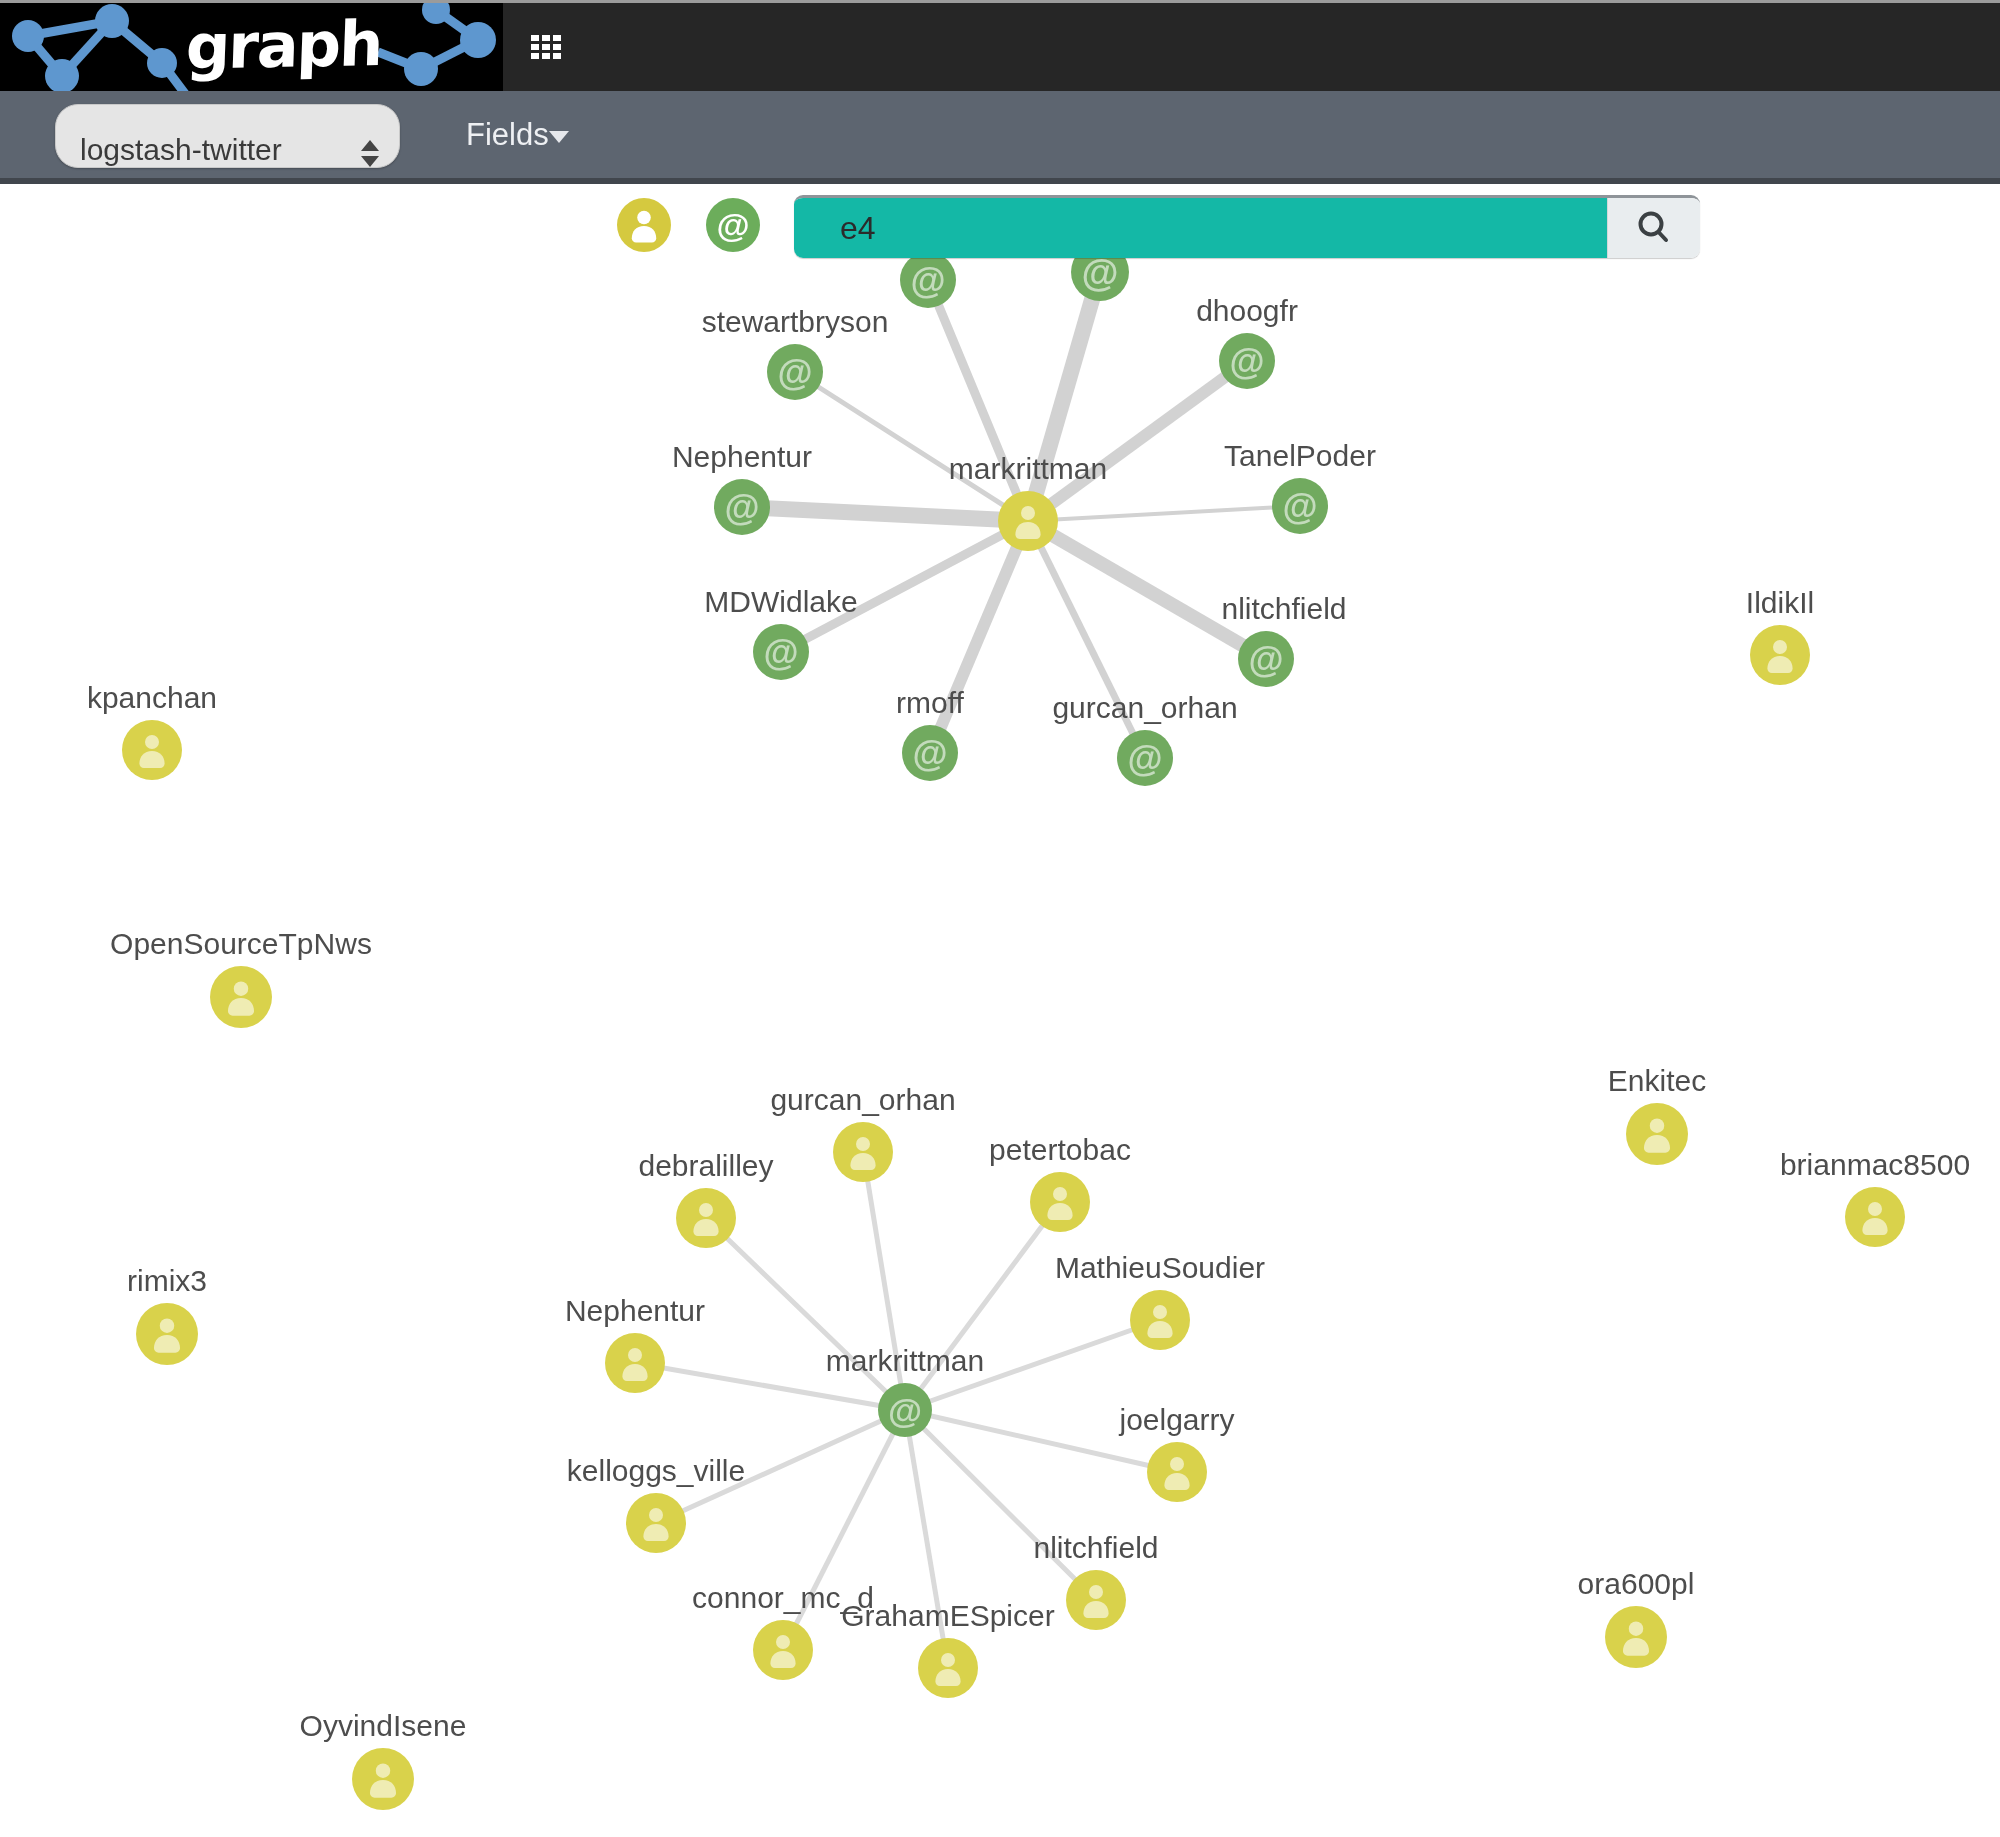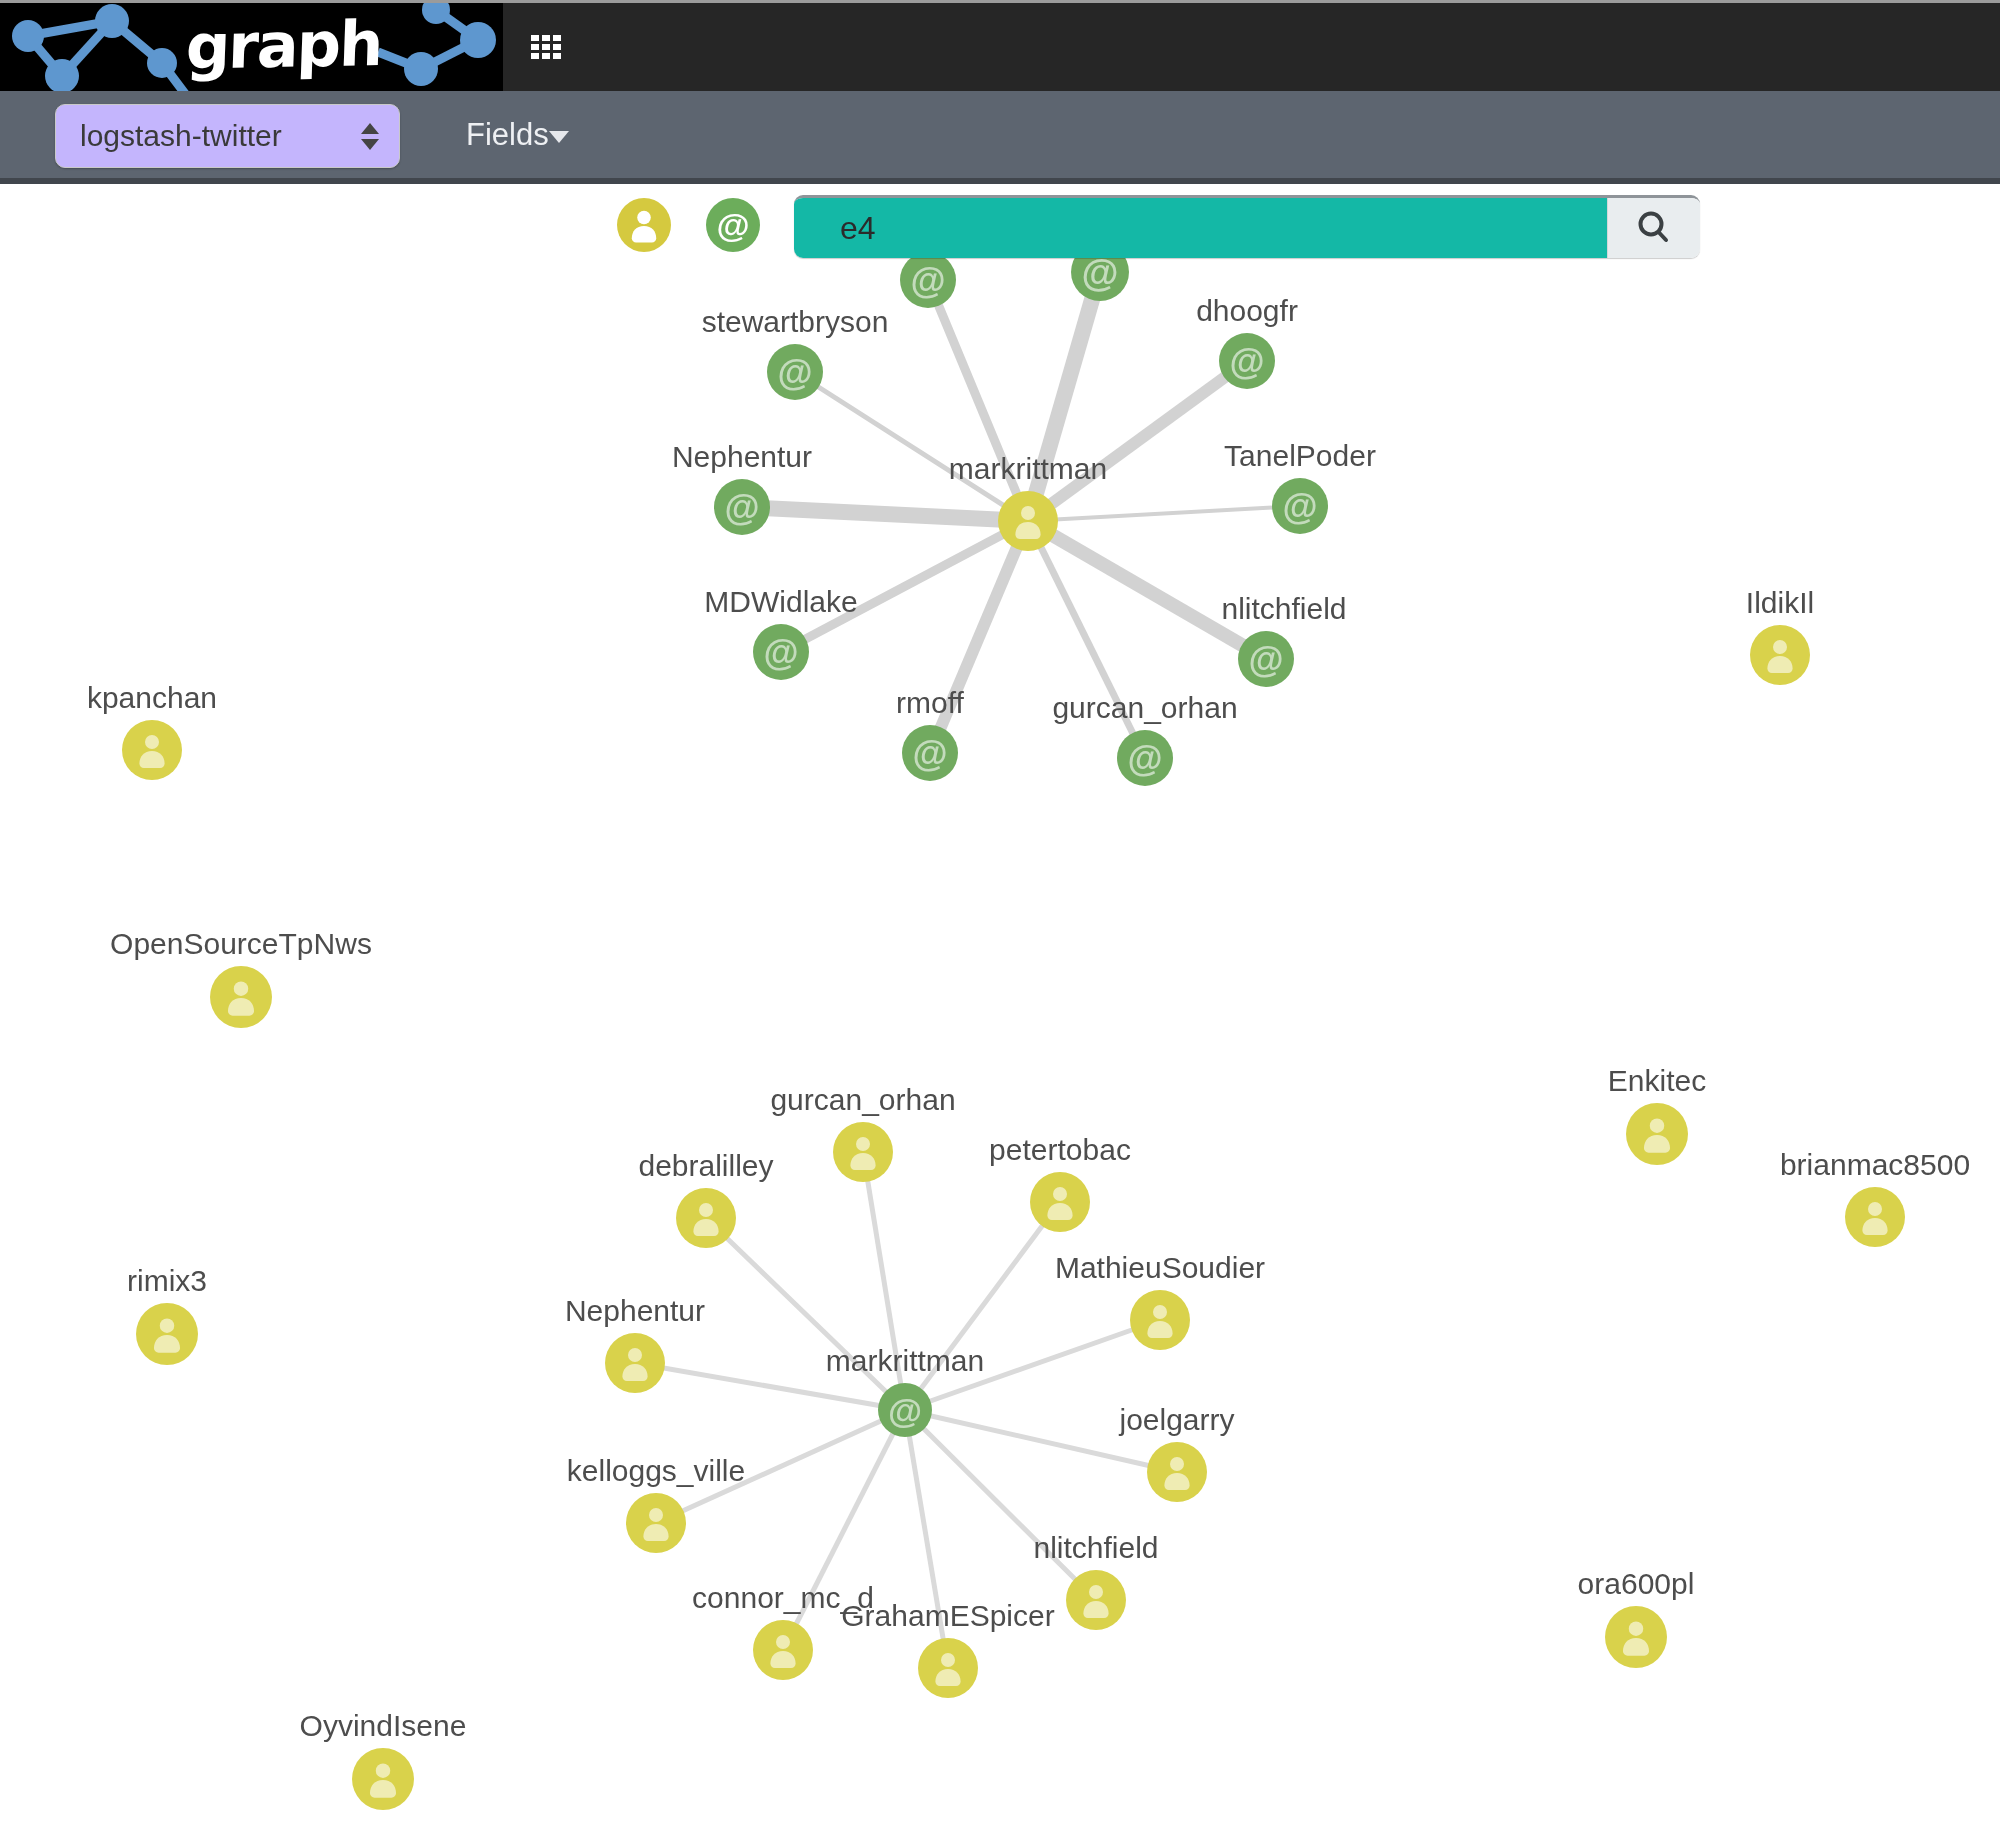--- a/index.html
+++ b/index.html
@@ -34,23 +34,23 @@
   }
   .grid-icon{display:grid;grid-template-columns:repeat(3,8px);grid-template-rows:repeat(3,6px);gap:3px;}
   .grid-icon span{background:#fff;display:block;}
   
   .toolbar{
     position:absolute;top:91px;left:0;width:2000px;height:87px;
     background:#5d6570;border-bottom:6px solid #41464d;z-index:3;
   }
   .index-select{
     position:absolute;left:55px;top:13px;width:343px;height:62px;
-    background:#c4b5fd;border:1px solid #c9c9c9;border-radius:10px;
+    background:#e5e5e5;border:1px solid #c9c9c9;border-radius:23px;
     box-shadow:0 1px 2px rgba(0,0,0,0.25);
-    display:flex;align-items:center;cursor:pointer;
+    display:flex;align-items:flex-end;cursor:pointer;
   }
   .index-select .val{flex:1;padding-left:24px;font-size:30px;color:#3a3a3a;}
   .updown{display:flex;flex-direction:column;gap:5px;margin-right:20px;}
   .updown i{display:block;width:0;height:0;border-left:9px solid transparent;border-right:9px solid transparent;}
   .updown i.up{border-bottom:11px solid #444;}
   .updown i.down{border-top:11px solid #444;}
   .fields-dd{
     position:absolute;left:460px;top:0;height:87px;display:flex;align-items:center;
     color:#eef0f3;font-size:31px;cursor:pointer;background:transparent;border:none;
     font-family:"Liberation Sans", sans-serif;

